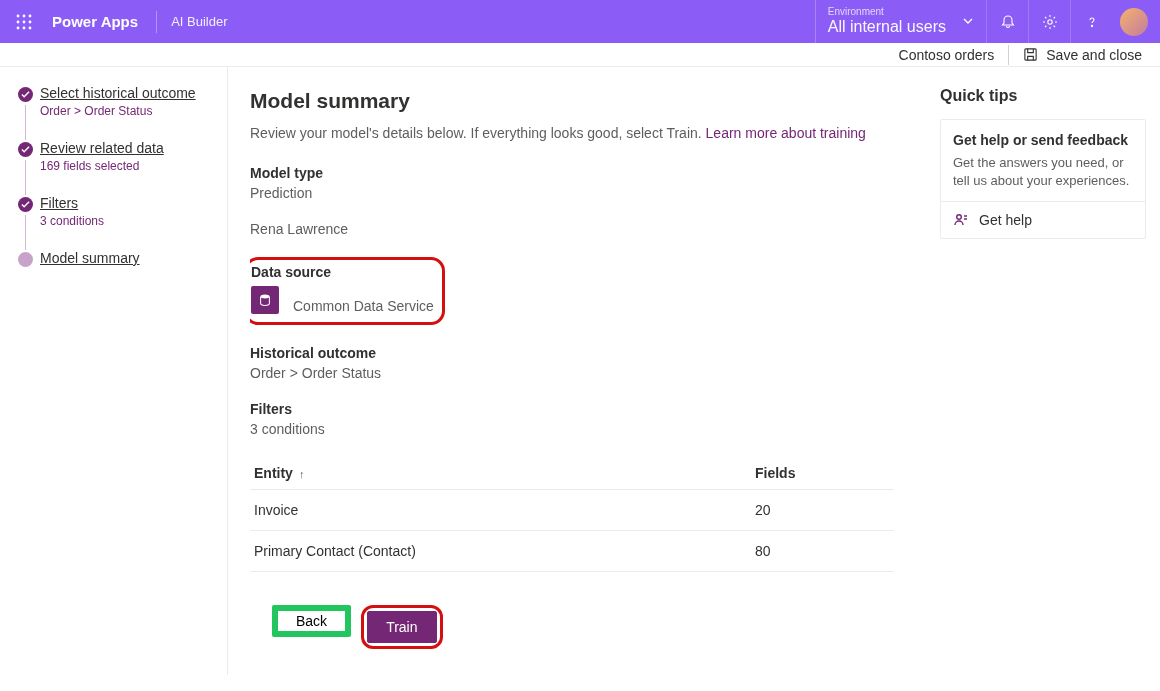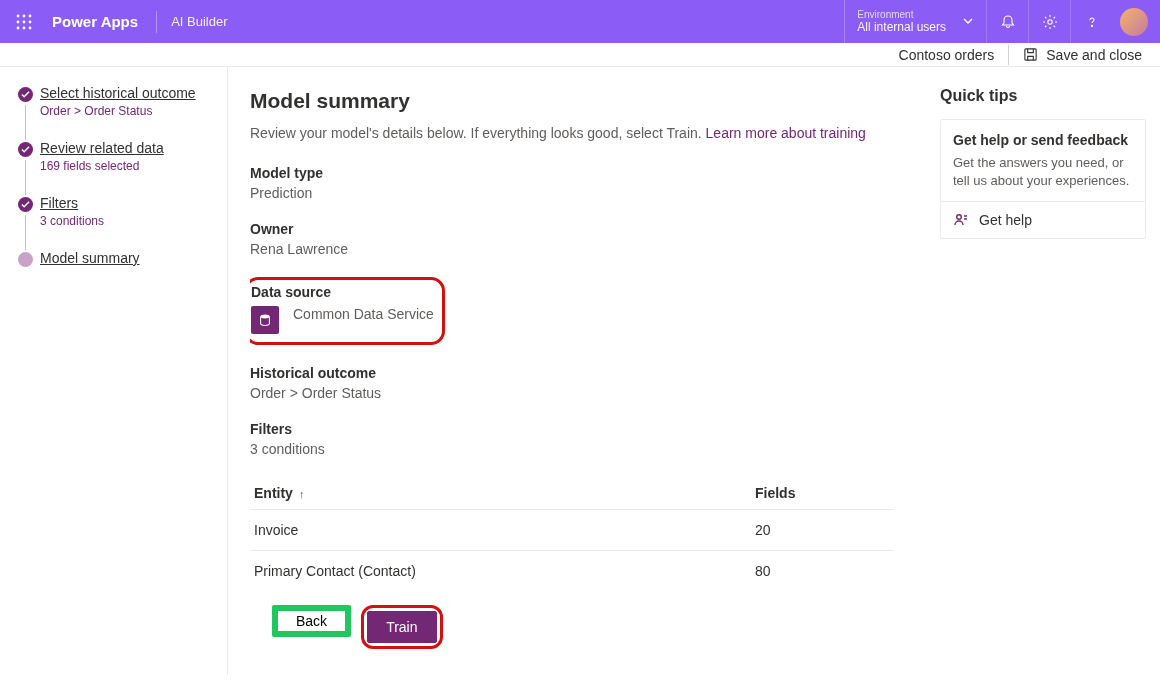--- a/index.html
+++ b/index.html
@@ -7,21 +7,21 @@
 
 .topbar { height: 43px; background: #8b5cf6; display: flex; align-items: center; color: #fff; padding-left: 8px; }
 .waffle { width: 32px; height: 32px; display: flex; align-items: center; justify-content: center; cursor: pointer; }
 .waffle svg { fill: #fff; }
 .brand { font-size: 15px; font-weight: 600; margin-left: 12px; margin-right: 14px; }
 .divider-v { width: 1px; height: 22px; background: rgba(255,255,255,0.35); margin: 0 4px; }
 .subbrand { font-size: 13px; margin-left: 10px; color: rgba(255,255,255,0.9); }
 .topbar-spacer { flex: 1; }
 .env { display: flex; flex-direction: column; padding: 0 40px 0 12px; border-left: 1px solid rgba(255,255,255,0.25); height: 100%; justify-content: center; position: relative; cursor: pointer; }
 .env-label { font-size: 10px; color: rgba(255,255,255,0.75); line-height: 1.1; }
-.env-value { font-size: 12px; color: rgba(255,255,255,0.95); line-height: 1.2; }
+.env-value { font-size: 16px; color: rgba(255,255,255,0.95); line-height: 1.2; }
 .env-chevron { position: absolute; right: 12px; top: 50%; transform: translateY(-50%); }
 .topbar-icon { width: 42px; height: 43px; display: flex; align-items: center; justify-content: center; cursor: pointer; border-left: 1px solid rgba(255,255,255,0.18); }
 .avatar { width: 28px; height: 28px; border-radius: 50%; background: linear-gradient(135deg,#f6b26b,#c27ba0); margin: 0 12px 0 8px; cursor: pointer; }
 
 .commandbar { height: 24px; border-bottom: 1px solid #edebe9; display: flex; align-items: center; justify-content: flex-end; padding-right: 18px; gap: 14px; }
 .crumb { font-size: 14px; color: #323130; }
 .cmd-divider { width: 1px; height: 20px; background: #d2d0ce; }
 .save-close { display: flex; align-items: center; gap: 8px; font-size: 14px; cursor: pointer; color: #323130; }
 
 .layout { display: flex; height: calc(691px - 43px - 40px); }
@@ -36,21 +36,21 @@
 .step-sub { font-size: 12px; color: #742774; margin-top: 3px; }
 
 .main { flex: 1; padding: 22px 28px 12px 22px; overflow-y: auto; position: relative; max-width: 700px; }
 .main h1 { font-size: 21px; font-weight: 600; margin-bottom: 12px; }
 .intro { font-size: 14px; color: #605e5c; margin-bottom: 24px; }
 .intro a { color: #742774; text-decoration: none; }
 .field-block { margin-bottom: 20px; }
 .field-label { font-size: 14px; font-weight: 600; color: #323130; margin-bottom: 4px; }
 .field-value { font-size: 14px; color: #605e5c; }
 
-.ds-row { display: flex; align-items: flex-start; gap: 14px; margin-top: 6px; }
+.ds-row { display: flex; align-items: flex-end; gap: 14px; margin-top: 6px; }
 .ds-icon { width: 28px; height: 28px; background: #742774; display: flex; align-items: center; justify-content: center; border-radius: 2px; }
 .ds-icon svg { fill: #fff; width: 14px; height: 14px; }
 
 .annot { border: 3px solid #d40f0f; border-radius: 14px; padding: 4px 8px 8px 4px; margin-left: -6px; display: inline-block; }
 .annot .field-label { margin-top: 0; }
 .annot-train { border: 3px solid #d40f0f; border-radius: 12px; padding: 3px; display: inline-block; }
 
 .entity-table { width: 100%; margin-top: 16px; border-collapse: collapse; }
 .entity-table th { text-align: left; font-size: 14px; font-weight: 600; padding: 8px 4px; border-bottom: 1px solid #edebe9; }
 .entity-table td { font-size: 14px; padding: 12px 4px; border-bottom: 1px solid #edebe9; color: #323130; }
@@ -178,21 +178,20 @@
         <p class="intro">
           <span>Review your model's details below. If everything looks good, select Train. </span><a href="#">Learn more about training</a>
         </p>
 
         <div class="field-block">
           <div class="field-label">Model type</div>
           <div class="field-value">Prediction</div>
         </div>
 
         <div class="field-block">
-          <div class="field-label">Owner</div>
           <div class="field-value">Rena Lawrence</div>
         </div>
 
         <div class="field-block">
           <div class="annot">
             <div class="field-label">Data source</div>
             <div class="ds-row">
               <div class="ds-icon">
                 <svg viewBox="0 0 16 16">
                     <ellipse cx="8" cy="4" rx="5" ry="2.2"></ellipse>

